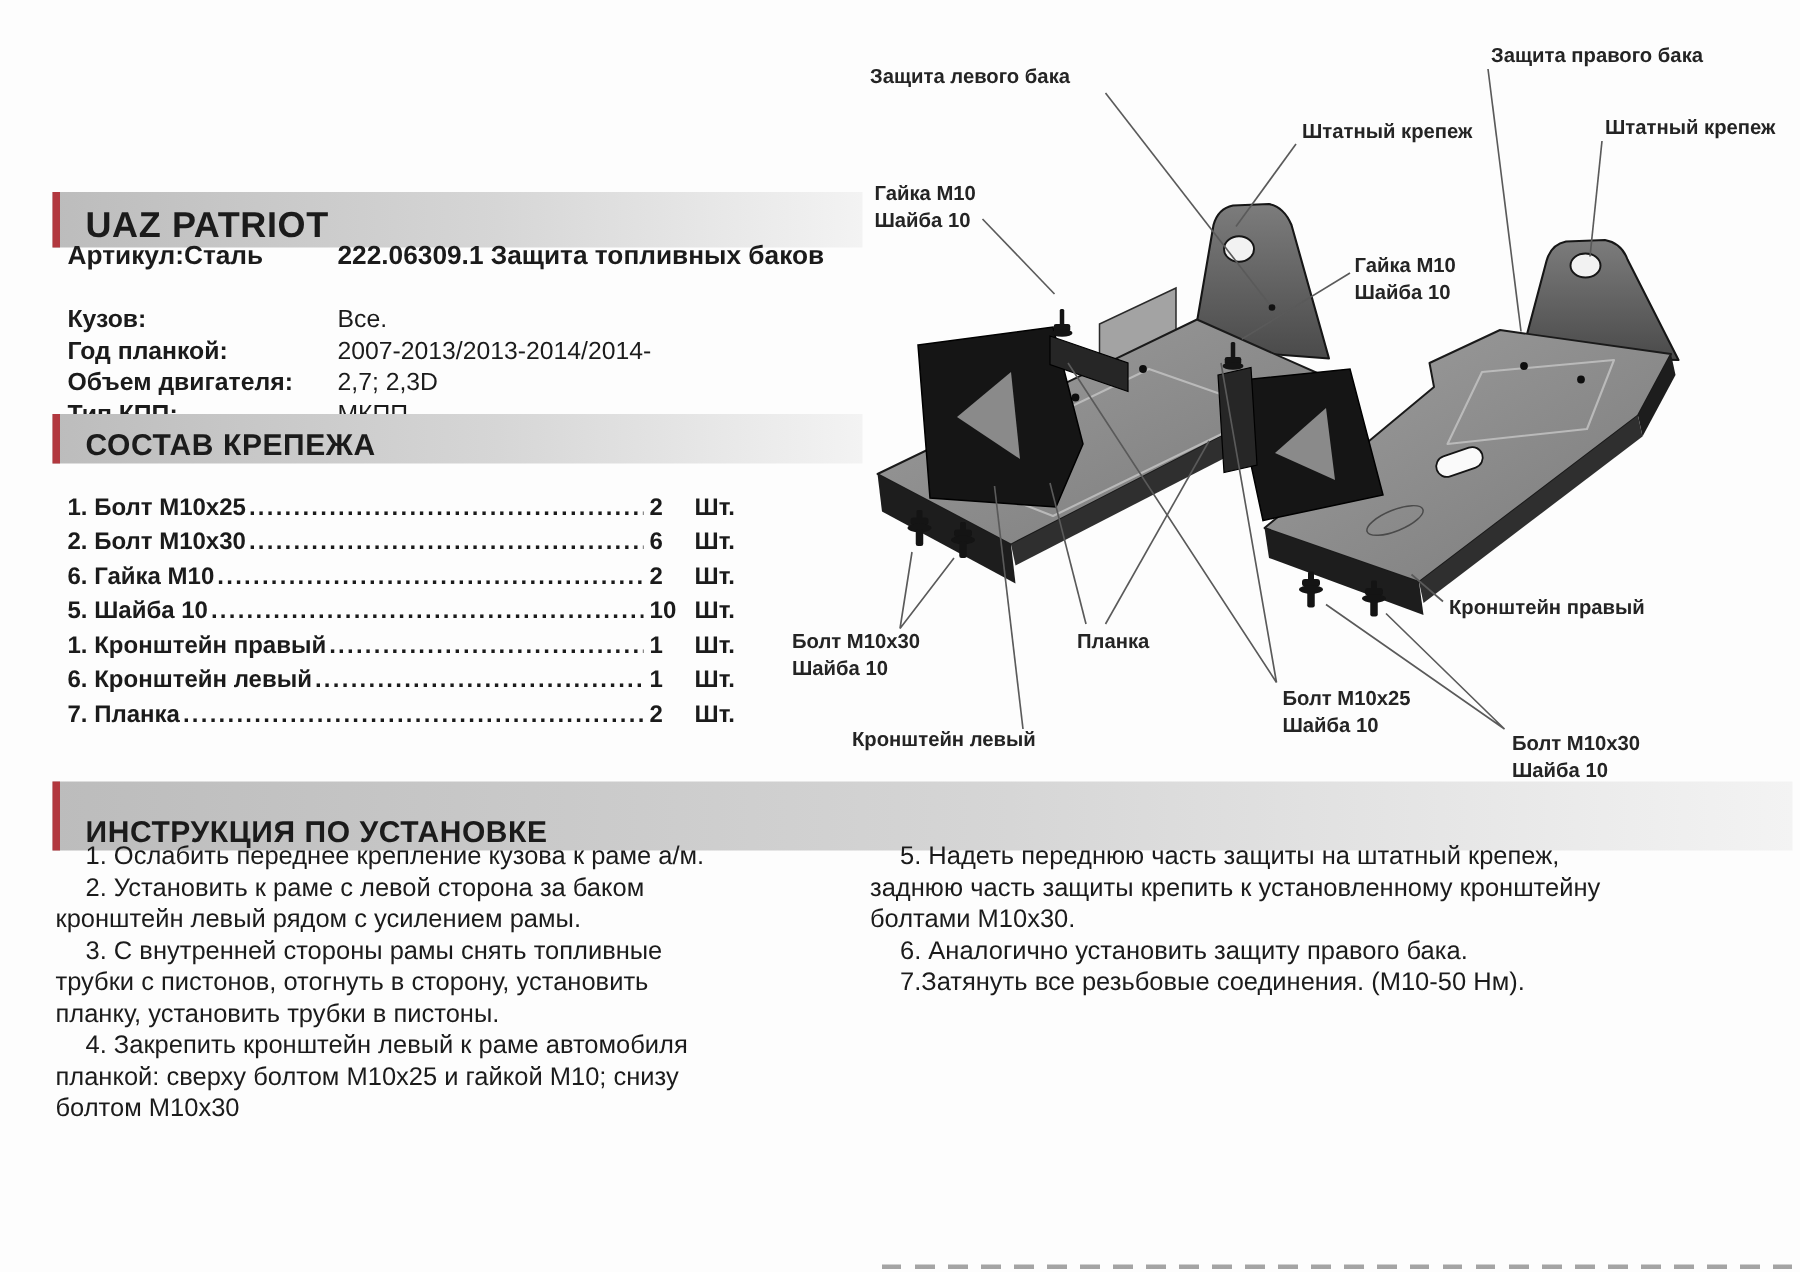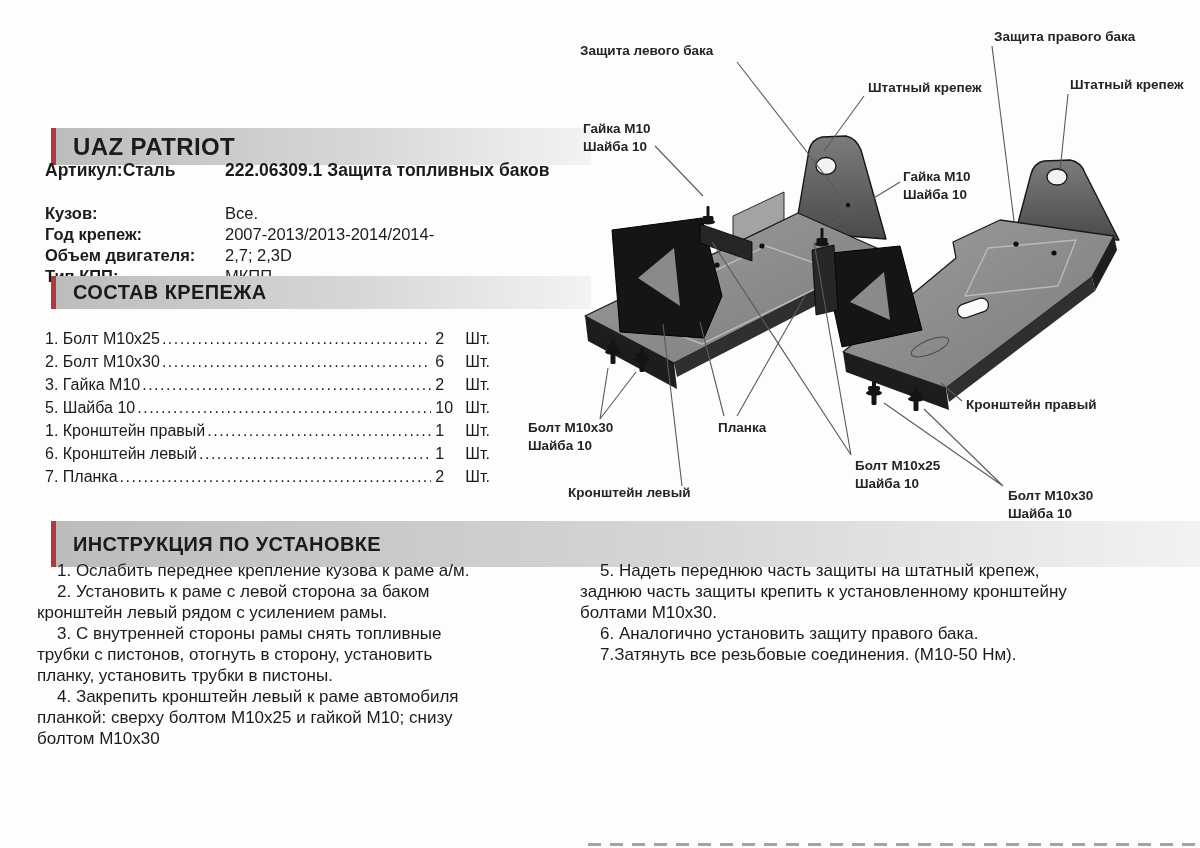--- a/index.html
+++ b/index.html
@@ -1,39 +1,39 @@
 <!DOCTYPE html>
 <html><head>
 <meta charset="utf-8">
 <style>
   html,body{margin:0;padding:0;background:#ffffff;}
   .page{position:relative;width:1200px;height:848px;background:#fdfdfd;
         font-family:"Liberation Sans",sans-serif;color:#1b1b1b;overflow:hidden;}
 
   
-  .band{position:absolute;left:35px;display:flex;align-items:center;
-        background:linear-gradient(90deg,#bcbcbc 0%,#d6d6d6 55%,#f3f3f3 100%);margin-left:16px;}
+  .band{position:absolute;left:35px;display:flex;align-items:flex-end;
+        background:linear-gradient(90deg,#bcbcbc 0%,#d6d6d6 55%,#f3f3f3 100%);}
   .red-bar{display:block;width:5px;align-self:stretch;background:#b2383f;flex:none;}
   .band-text{font-weight:bold;padding-left:17px;letter-spacing:.4px;white-space:nowrap;}
   .band-title{top:128px;width:540px;height:37px;}
   .band-title .band-text{font-size:24px;}
   .band-hw{top:276px;width:540px;height:33px;}
   .band-hw .band-text{font-size:20px;}
   .band-instr{top:521px;width:1160px;height:46px;}
   .band-instr .band-text{font-size:20px;}
 
   .artikul{position:absolute;left:45px;top:160px;display:flex;font-size:17.5px;font-weight:bold;}
   .artikul .a-label{width:180px;flex:none;}
 
   .specs{position:absolute;left:45px;top:203px;font-size:16.5px;line-height:21px;}
   .spec-row{display:flex;}
   .spec-label{width:180px;flex:none;font-weight:bold;}
 
   .hw-list{position:absolute;left:45px;top:327px;width:445px;font-size:16px;line-height:23px;}
-  .hw-row{display:flex;align-items:baseline;}
+  .hw-row{display:flex;align-items:baseline;font-weight:bold;}
   .hw-name{white-space:nowrap;flex:none;}
   .hw-dots{flex:1;overflow:hidden;white-space:nowrap;margin:0 4px 0 2px;}
   .hw-dots::after{content:"..........................................................................";
                   letter-spacing:1.5px;color:#1b1b1b;}
   .hw-qty{width:30px;flex:none;}
   .hw-unit{flex:none;}
 
   .instr-col{position:absolute;top:560px;font-size:17px;line-height:21px;}
   .instr-left{left:37px;width:545px;}
   .instr-right{left:580px;width:618px;}
@@ -61,21 +61,21 @@
     <span class="a-label">Артикул:Сталь</span>
     <span class="a-value">222.06309.1 Защита топливных баков</span>
   </div>
 
   <div class="specs">
     <div class="spec-row">
       <span class="spec-label">Кузов:</span>
       <span class="spec-value">Все.</span>
     </div>
     <div class="spec-row">
-      <span class="spec-label">Год крепеж:</span>
+      <span class="spec-label">Год планкой:</span>
       <span class="spec-value">2007-2013/2013-2014/2014-</span>
     </div>
     <div class="spec-row">
       <span class="spec-label">Объем двигателя:</span>
       <span class="spec-value">2,7; 2,3D</span>
     </div>
     <div class="spec-row">
       <span class="spec-label">Тип КПП:</span>
       <span class="spec-value">МКПП</span>
     </div>
@@ -93,21 +93,21 @@
       <span class="hw-qty">2</span>
       <span class="hw-unit">Шт.</span>
     </div>
     <div class="hw-row">
       <span class="hw-name">2. Болт М10х30</span>
       <span class="hw-dots"></span>
       <span class="hw-qty">6</span>
       <span class="hw-unit">Шт.</span>
     </div>
     <div class="hw-row">
-      <span class="hw-name">3. Гайка М10</span>
+      <span class="hw-name">6. Гайка М10</span>
       <span class="hw-dots"></span>
       <span class="hw-qty">2</span>
       <span class="hw-unit">Шт.</span>
     </div>
     <div class="hw-row">
       <span class="hw-name">5. Шайба 10</span>
       <span class="hw-dots"></span>
       <span class="hw-qty">10</span>
       <span class="hw-unit">Шт.</span>
     </div>

